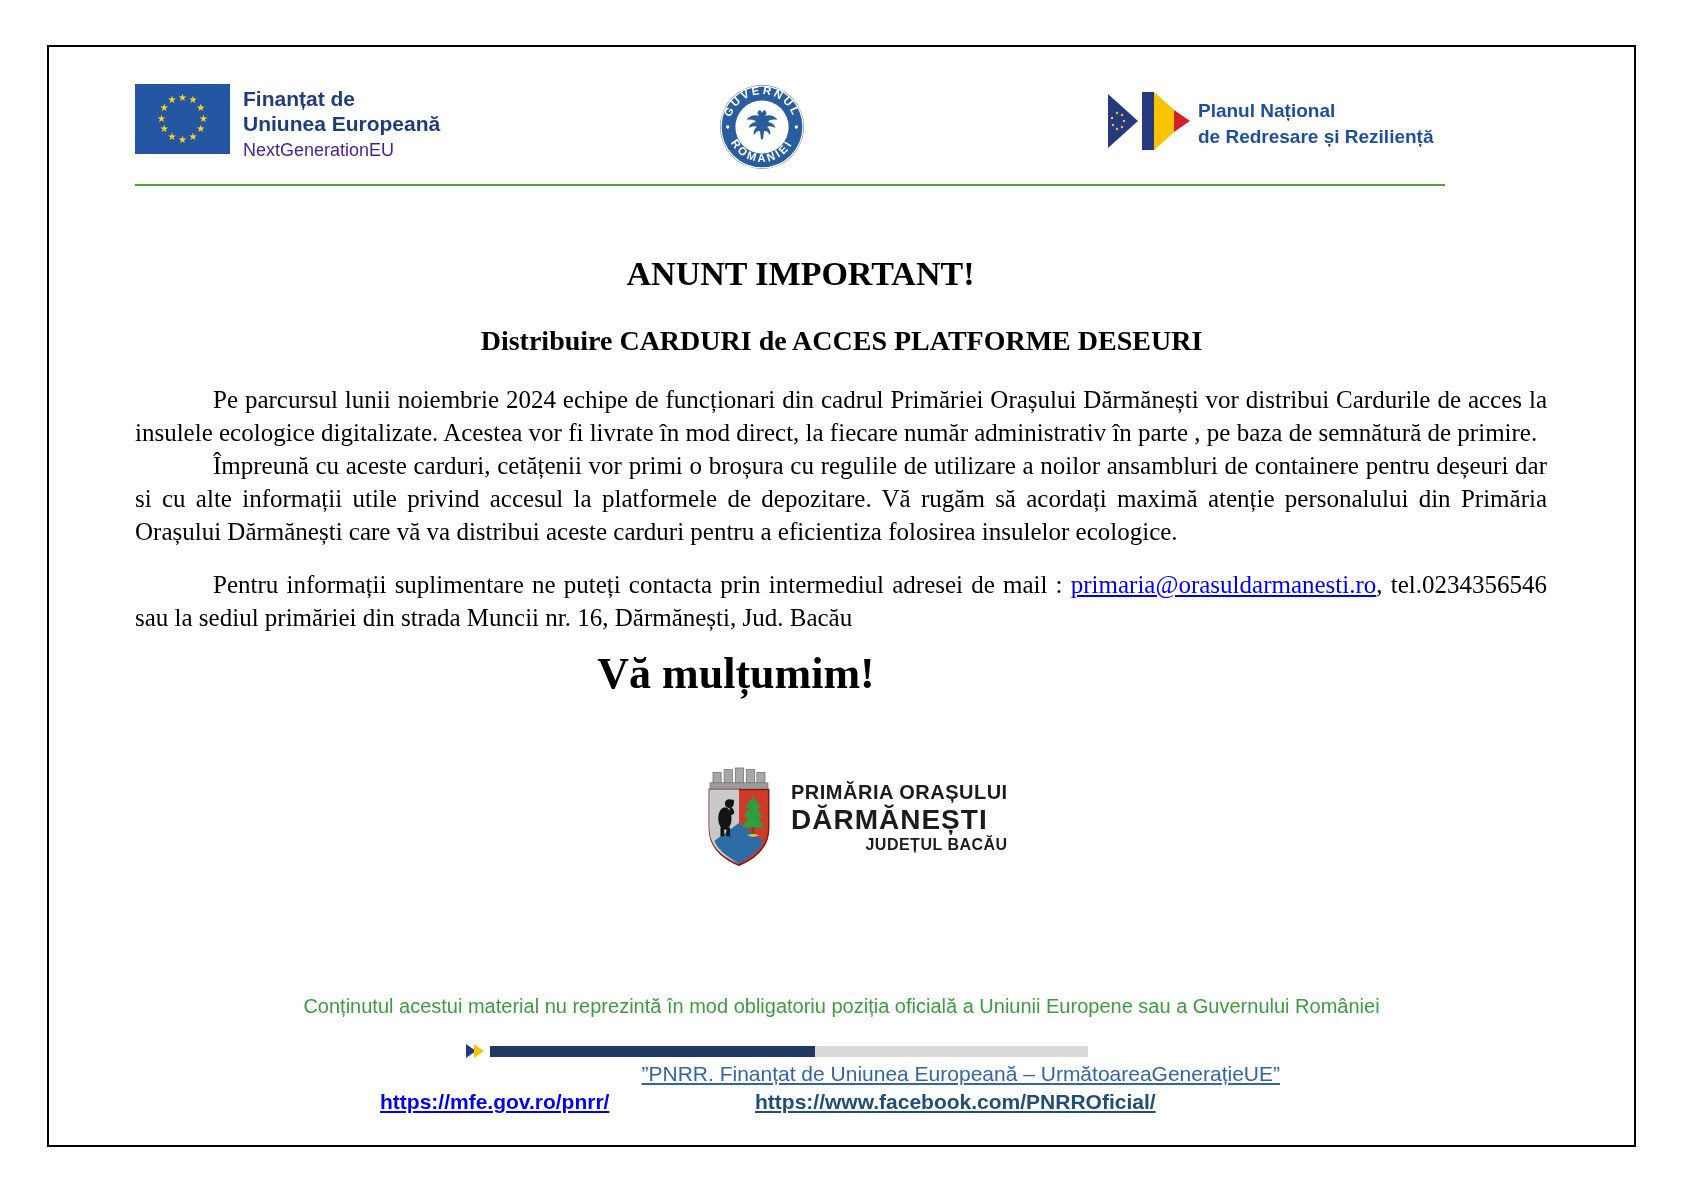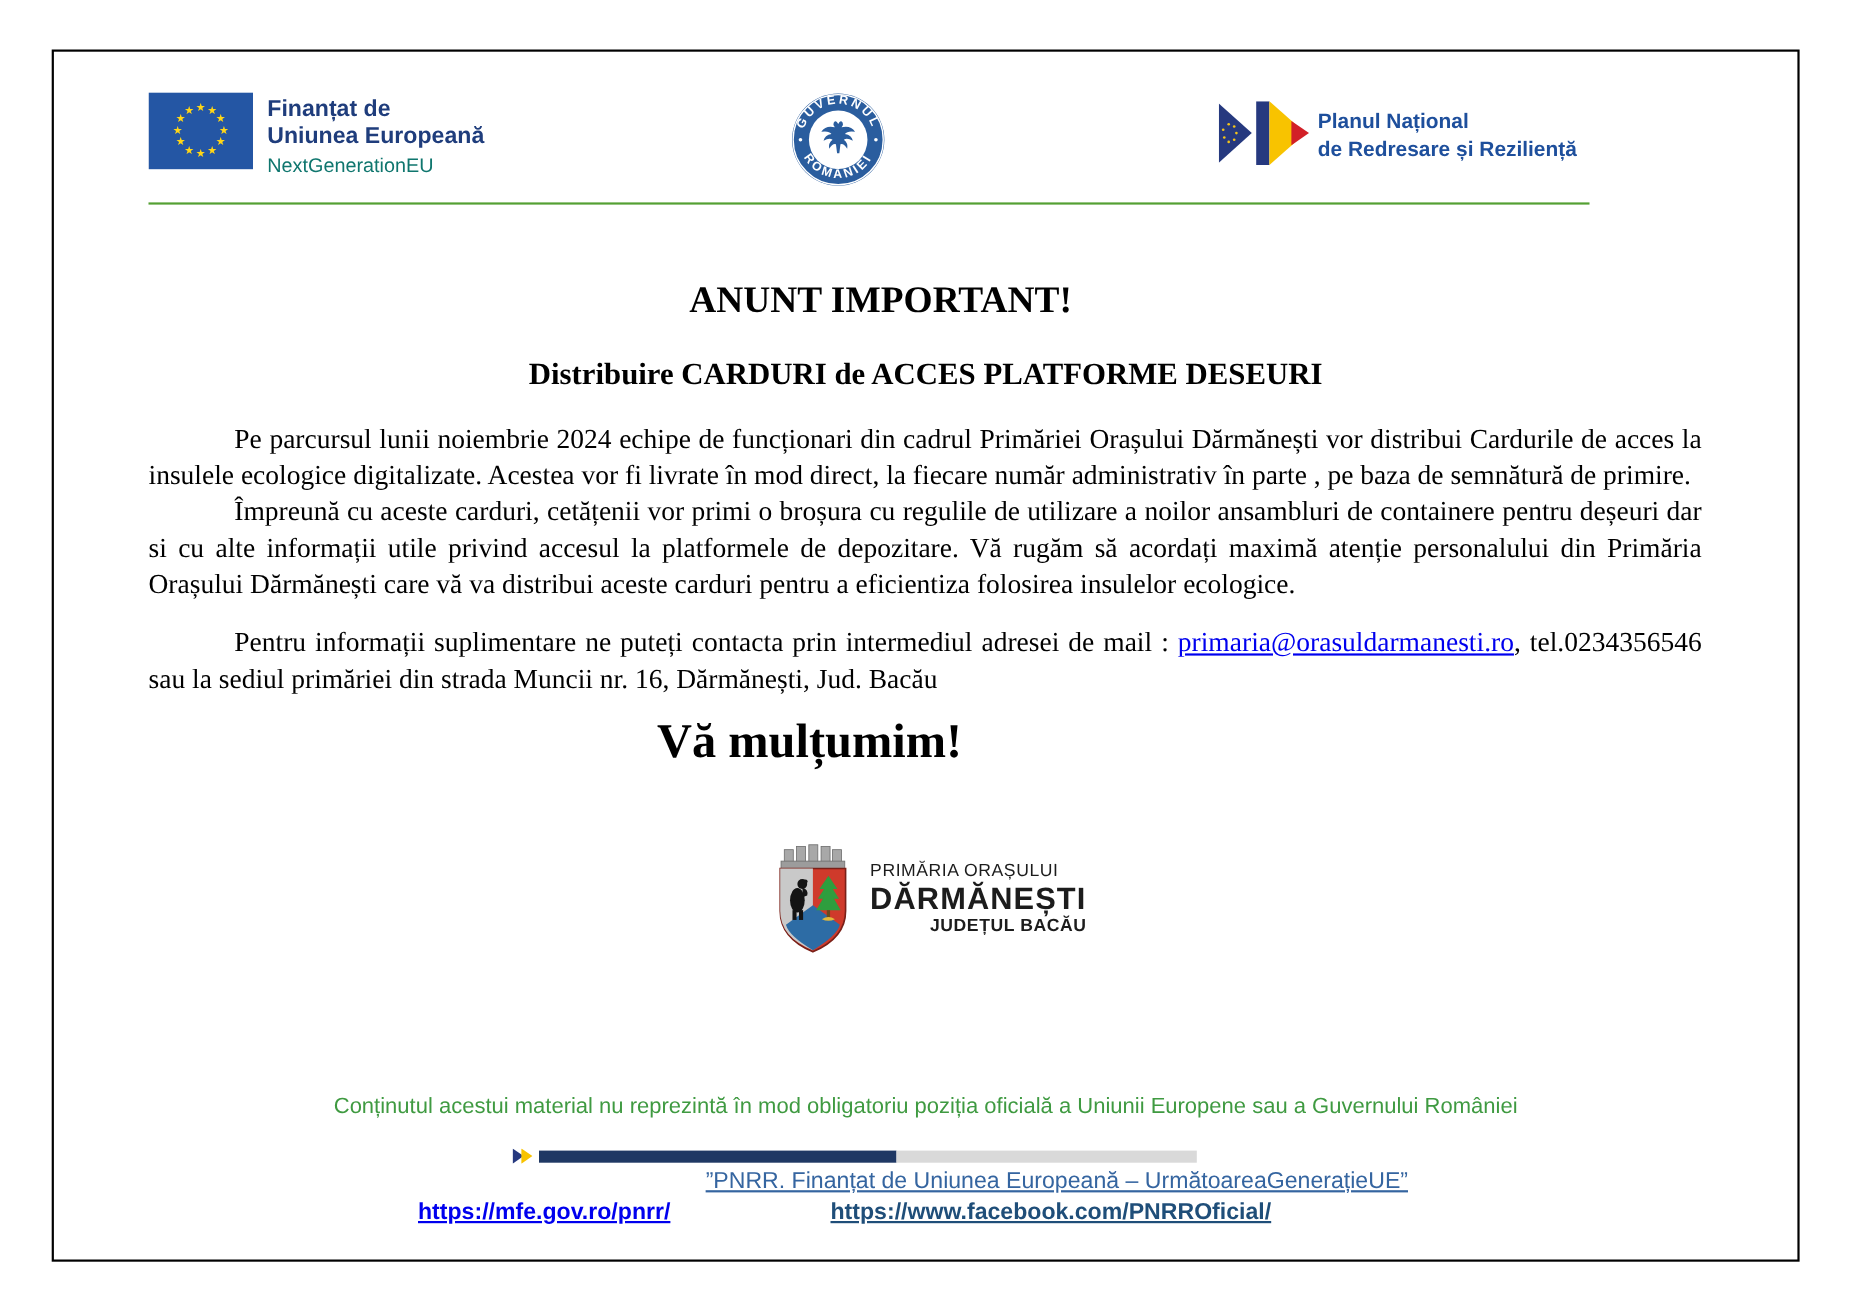--- a/index.html
+++ b/index.html
@@ -11,21 +11,21 @@
   .doc-border {
     position:absolute; left:47px; top:45px; width:1589px; height:1102px;
     border:2px solid #000000; background:#ffffff;
   }
 
   
   .eu-logo { position:absolute; left:135px; top:84px; display:flex; }
   .eu-flag { width:95px; height:70px; display:block; }
   .eu-text { margin-left:13px; font-family:"Liberation Sans", sans-serif; padding-top:2px; }
   .eu-text .l1, .eu-text .l2 { font-size:21px; font-weight:bold; color:#1f3d7c; line-height:25px; }
-  .eu-text .l3 { font-size:18px; color:#0f766e; line-height:24px; margin-top:2px; }
+  .eu-text .l3 { font-size:18px; color:#4c1d95; line-height:24px; margin-top:2px; }
 
   .gov-seal { position:absolute; left:719px; top:84px; width:86px; height:86px; }
 
   .pnrr-logo { position:absolute; left:1108px; top:92px; display:flex; }
   .pnrr-arrows { width:82px; height:58px; display:block; }
   .pnrr-text { margin-left:8px; font-family:"Liberation Sans", sans-serif; padding-top:6px; }
   .pnrr-text div { font-size:19px; font-weight:bold; color:#1e4f9c; line-height:26px; }
 
   .green-line { position:absolute; left:135px; top:184px; width:1310px; height:0;
     border:none; border-top:2px solid #54a033; }
@@ -42,21 +42,21 @@
   .body-text p.contact { margin-top:20px; }
   .email-link { color:#0000ee; text-decoration:underline; cursor:pointer; }
 
   .thanks { position:absolute; left:0; top:648px; width:1472px; text-align:center;
     font-size:44px; font-weight:bold; color:#000; }
 
   
   .city-logo { position:absolute; left:697px; top:765px; display:flex; align-items:center; }
   .city-shield { width:84px; height:104px; display:block; }
   .city-text { margin-left:10px; font-family:"Liberation Sans", sans-serif; color:#1c1c1c; }
-  .city-text .c1 { font-size:16px; font-weight:normal; letter-spacing:0.5px; }
+  .city-text .c1 { font-size:20px; font-weight:bold; letter-spacing:0.5px; }
   .city-text .c2 { font-size:28px; font-weight:800; letter-spacing:1px; line-height:32px; }
   .city-text .c3 { font-size:16px; font-weight:bold; letter-spacing:0.5px;text-align:right; }
 
   
   .disclaimer { position:absolute; left:0; top:995px; width:1683px; text-align:center;
     font-family:"Liberation Sans", sans-serif; font-size:20px; color:#3f9a41; }
 
   .progress-bar { position:absolute; left:466px; top:1044px; height:14px; display:flex; align-items:center; }
   .bar-chevrons { width:24px; height:14px; display:block; }
   .bar-navy { width:325px; height:11px; background:#1f3864; }

